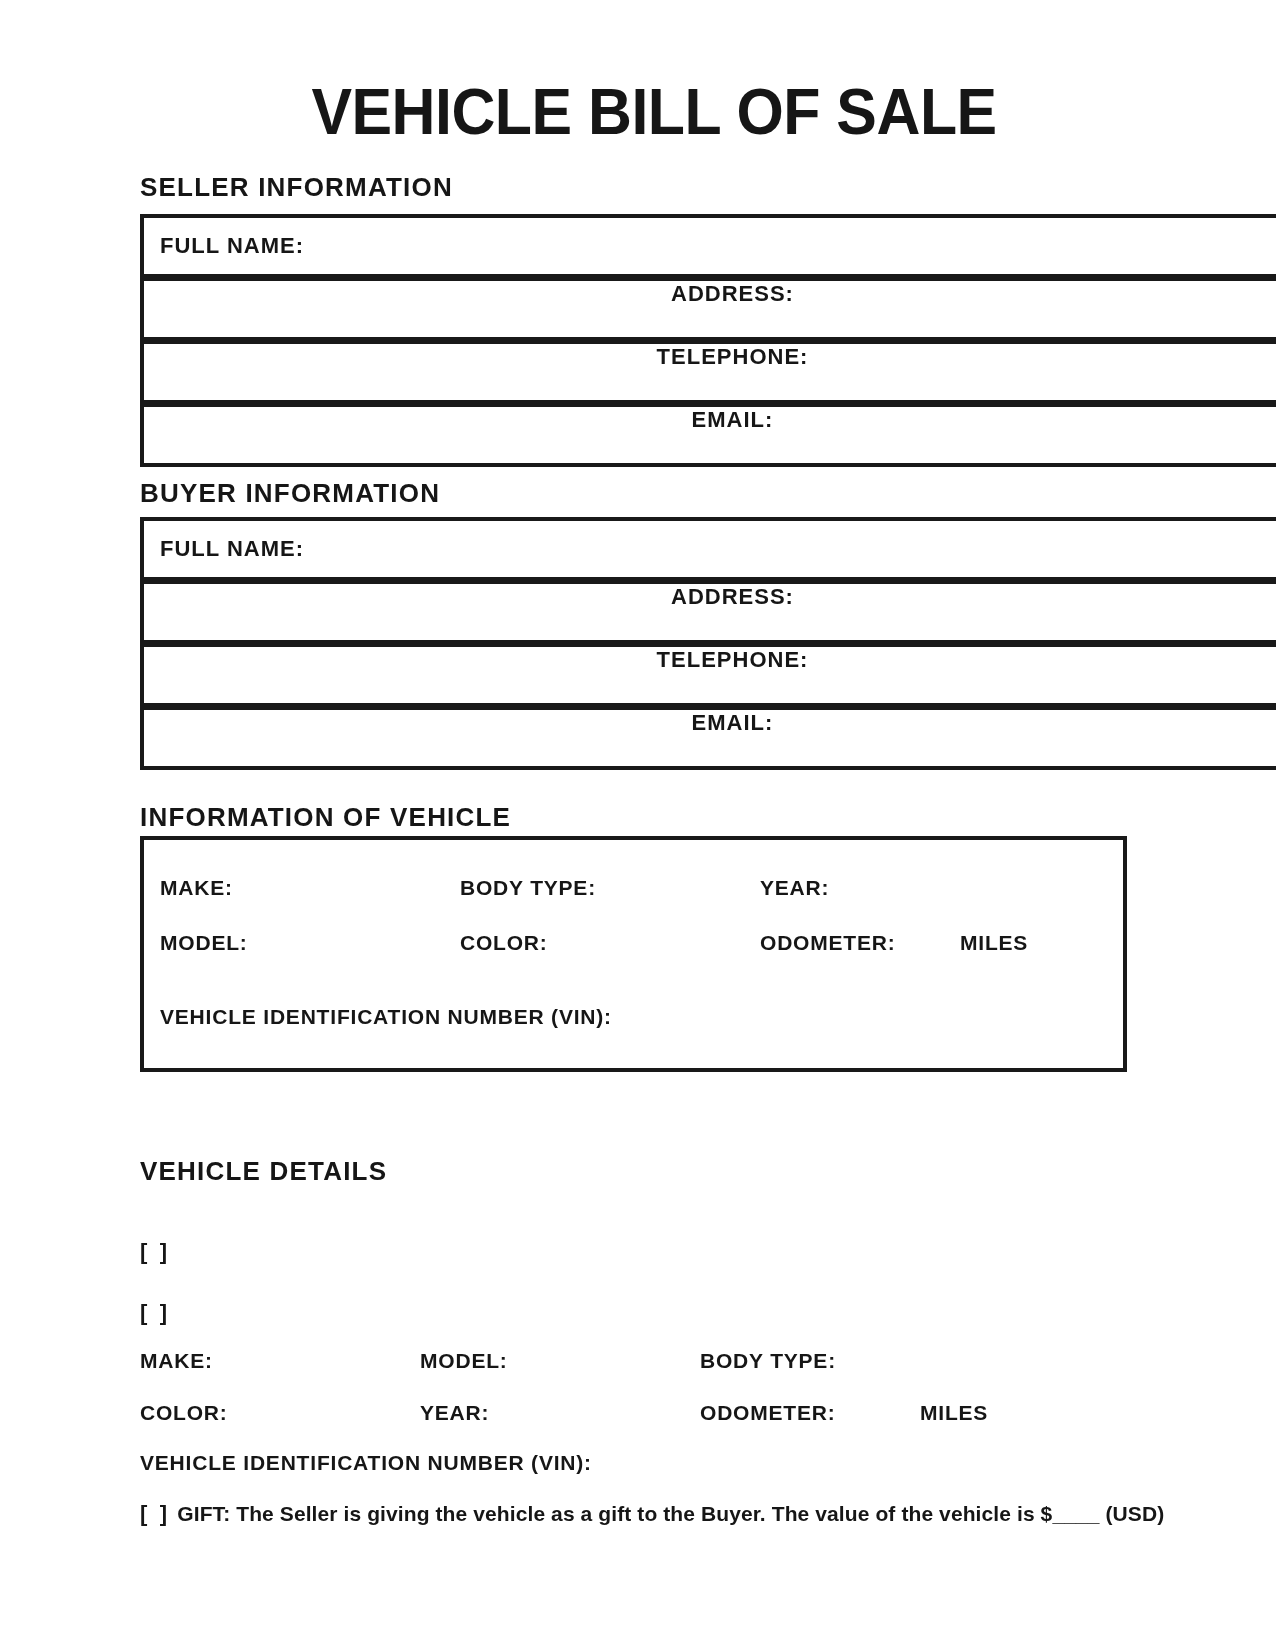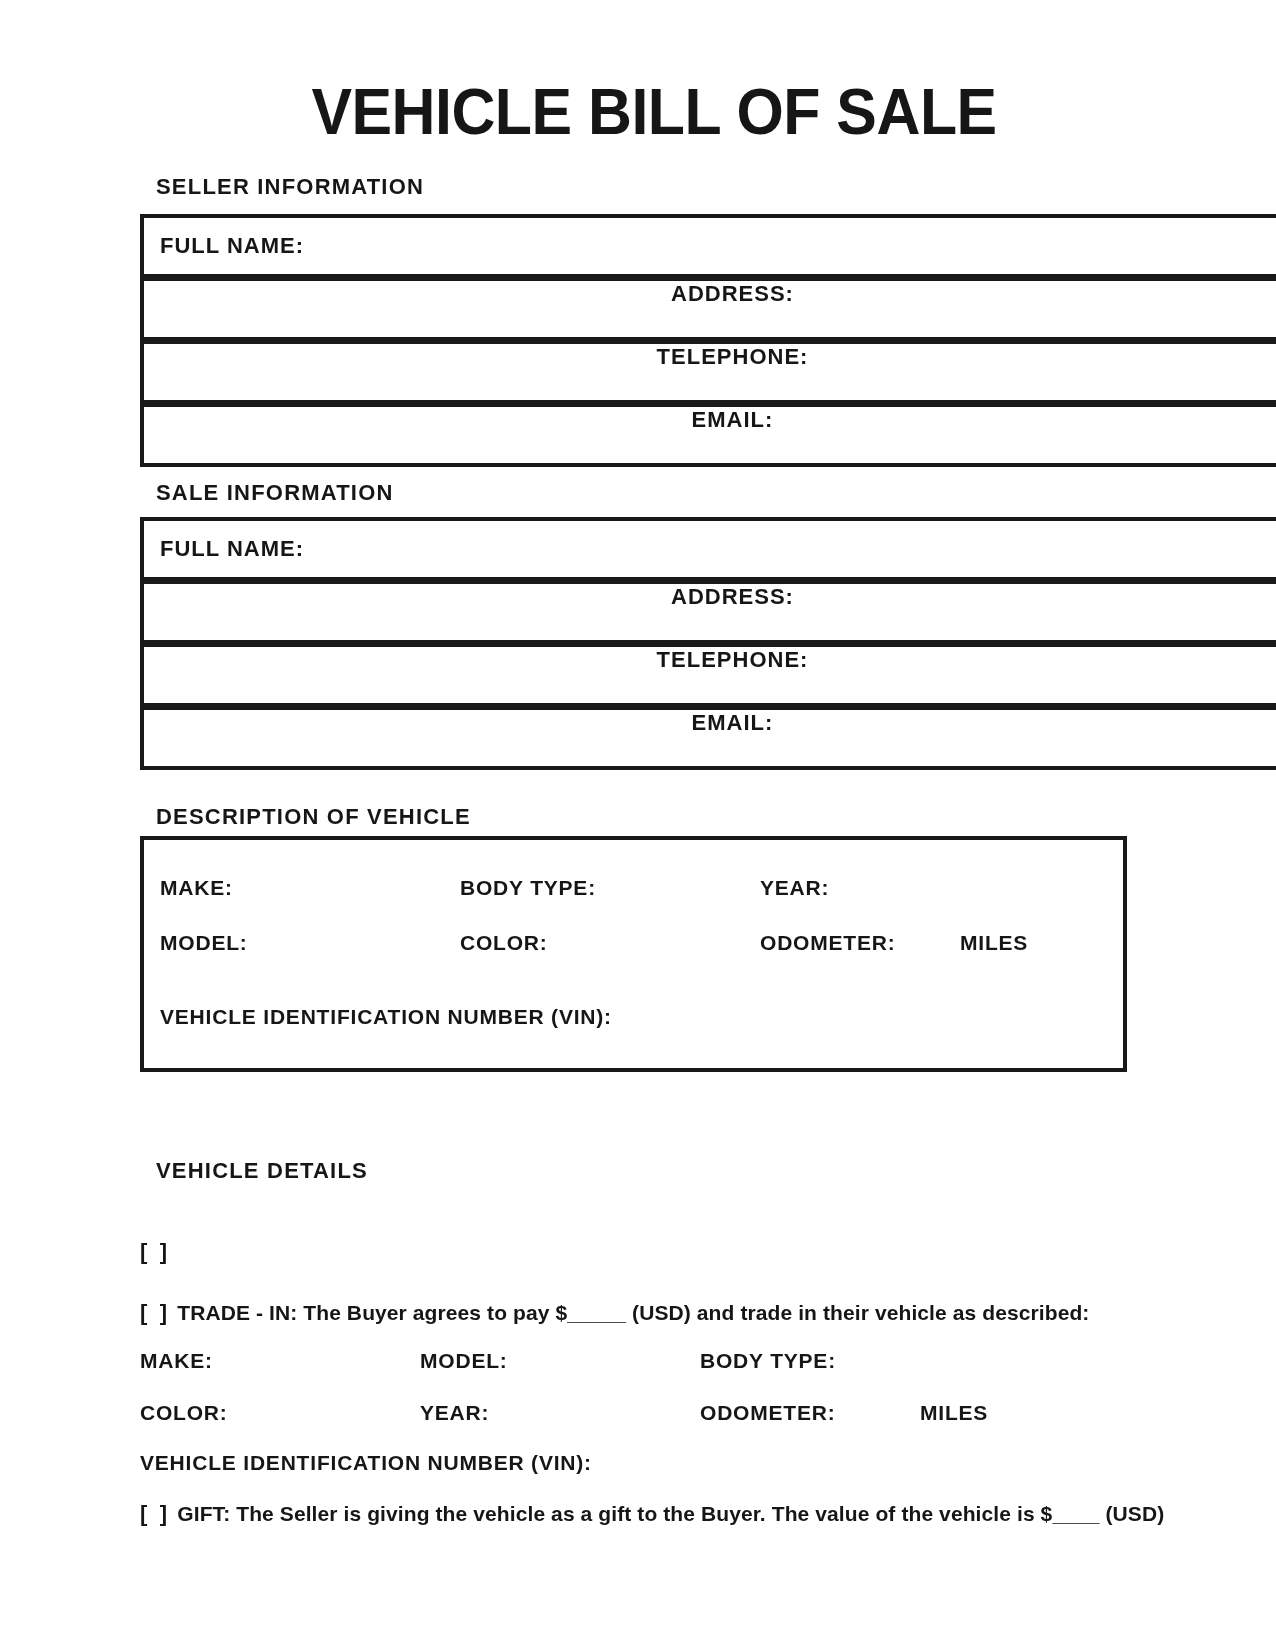--- a/index.html
+++ b/index.html
@@ -16,22 +16,22 @@
   }
   .title {
     position:absolute; top:80px; left:0; width:100%;
     text-align:center;
     font-size:64px; line-height:1;
     letter-spacing:-0.5px;
     transform:scaleX(0.95);
     white-space:pre;
   }
   .section-heading {
-    position:absolute; left:156px;
-    font-size:22px; line-height:22px;
+    position:absolute; left:140px;
+    font-size:26px; line-height:22px;
     letter-spacing:1.2px;
     white-space:pre;
   }
   .field-box { position:absolute; left:140px; width:1185px; }
   .field-row {
     box-sizing:border-box;
     height:64px;
     border:4px solid #191919;
     background:#ffffff;
     display:flex; align-items:center;
@@ -100,41 +100,41 @@
     <div class="field-row">
       <span class="field-label">TELEPHONE:</span>
       <span class="field-value"></span>
     </div>
     <div class="field-row">
       <span class="field-label">EMAIL:</span>
       <span class="field-value"></span>
     </div>
   </div>
 
-  <div class="section-heading" style="top:482px">SALE INFORMATION</div>
+  <div class="section-heading" style="top:482px">BUYER INFORMATION</div>
   <div class="field-box" style="top:517px">
     <div class="field-row">
       <span class="field-label">FULL NAME:</span>
       <span class="field-value"></span>
     </div>
     <div class="field-row">
       <span class="field-label">ADDRESS:</span>
       <span class="field-value"></span>
     </div>
     <div class="field-row">
       <span class="field-label">TELEPHONE:</span>
       <span class="field-value"></span>
     </div>
     <div class="field-row">
       <span class="field-label">EMAIL:</span>
       <span class="field-value"></span>
     </div>
   </div>
 
-  <div class="section-heading" style="top:806px">DESCRIPTION OF VEHICLE</div>
+  <div class="section-heading" style="top:806px">INFORMATION OF VEHICLE</div>
   <div class="outline-box">
     <div class="vbox-row" style="top:35px">
       <div class="cell">
         <span class="cell-label">MAKE:</span>
         <span class="cell-value"></span>
       </div>
       <div class="cell">
         <span class="cell-label">BODY TYPE:</span>
         <span class="cell-value"></span>
       </div>
@@ -167,21 +167,20 @@
   </div>
 
   <div class="section-heading" style="top:1160px">VEHICLE DETAILS</div>
 
   <div class="exchange-line" style="top:1239px">
     <span class="checkbox">[  ]</span>
   </div>
 
   <div class="exchange-line" style="top:1300px">
     <span class="checkbox">[  ]</span>
-    <span class="sentence">TRADE - IN: The Buyer agrees to pay $_____ (USD) and trade in their vehicle as described:</span>
   </div>
 
   <div class="trade-row" style="top:1348px">
     <div class="cell">
       <span class="cell-label">MAKE:</span>
       <span class="cell-value"></span>
     </div>
     <div class="cell">
       <span class="cell-label">MODEL:</span>
       <span class="cell-value"></span>

